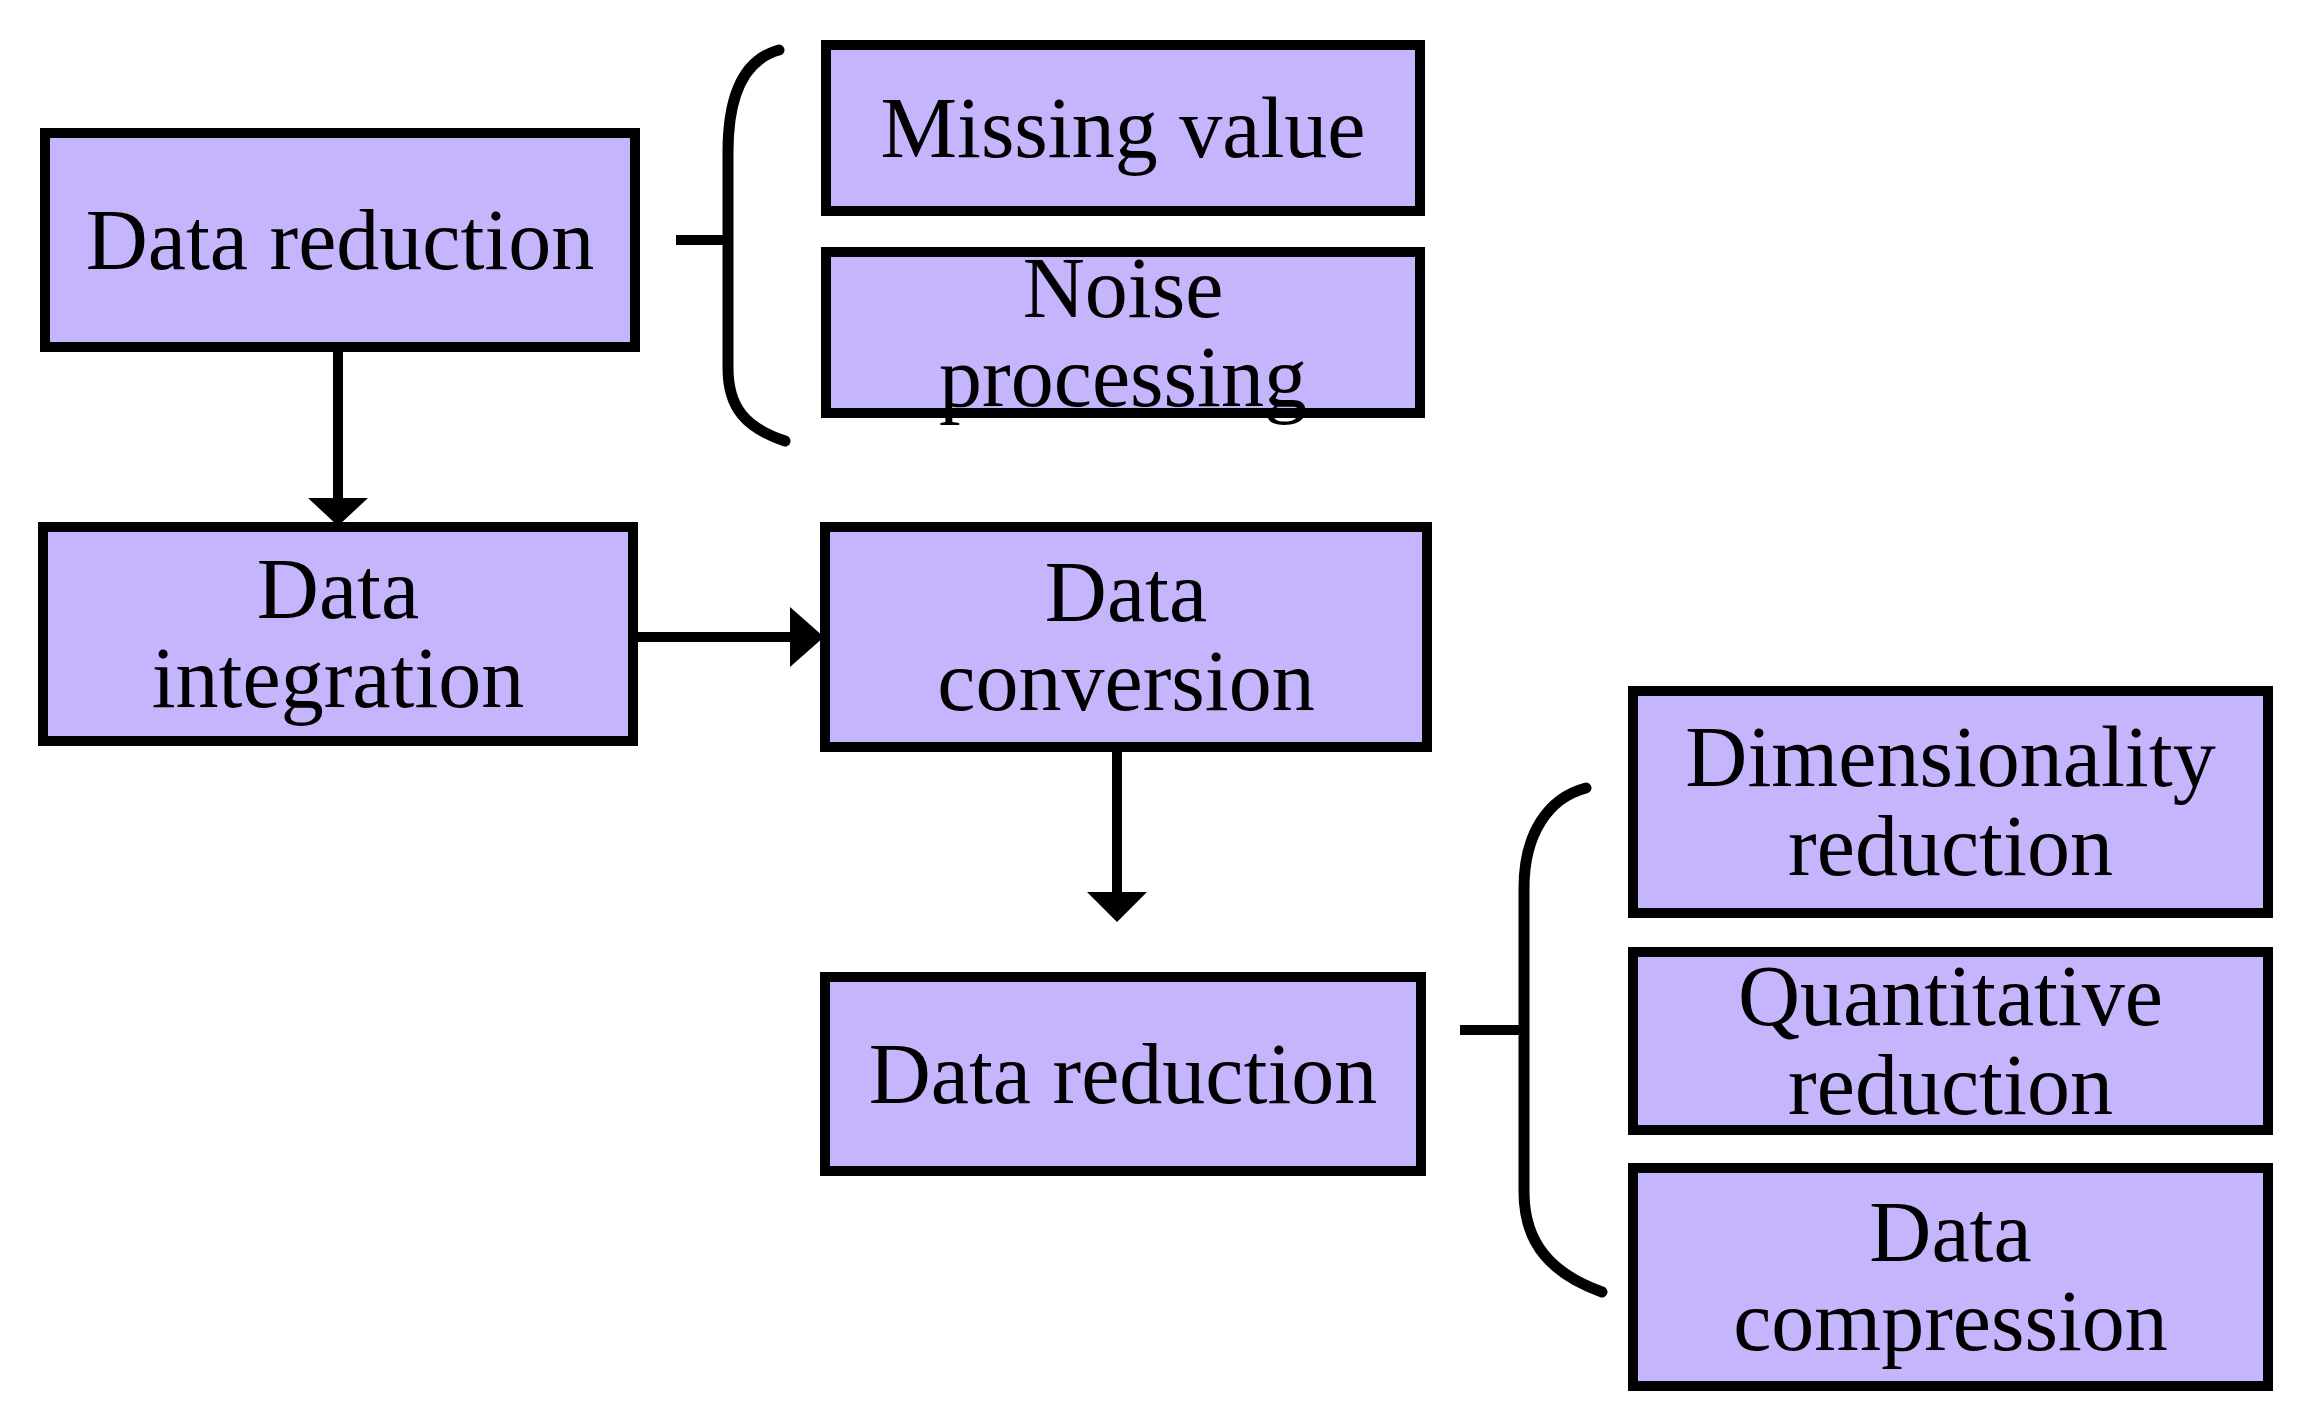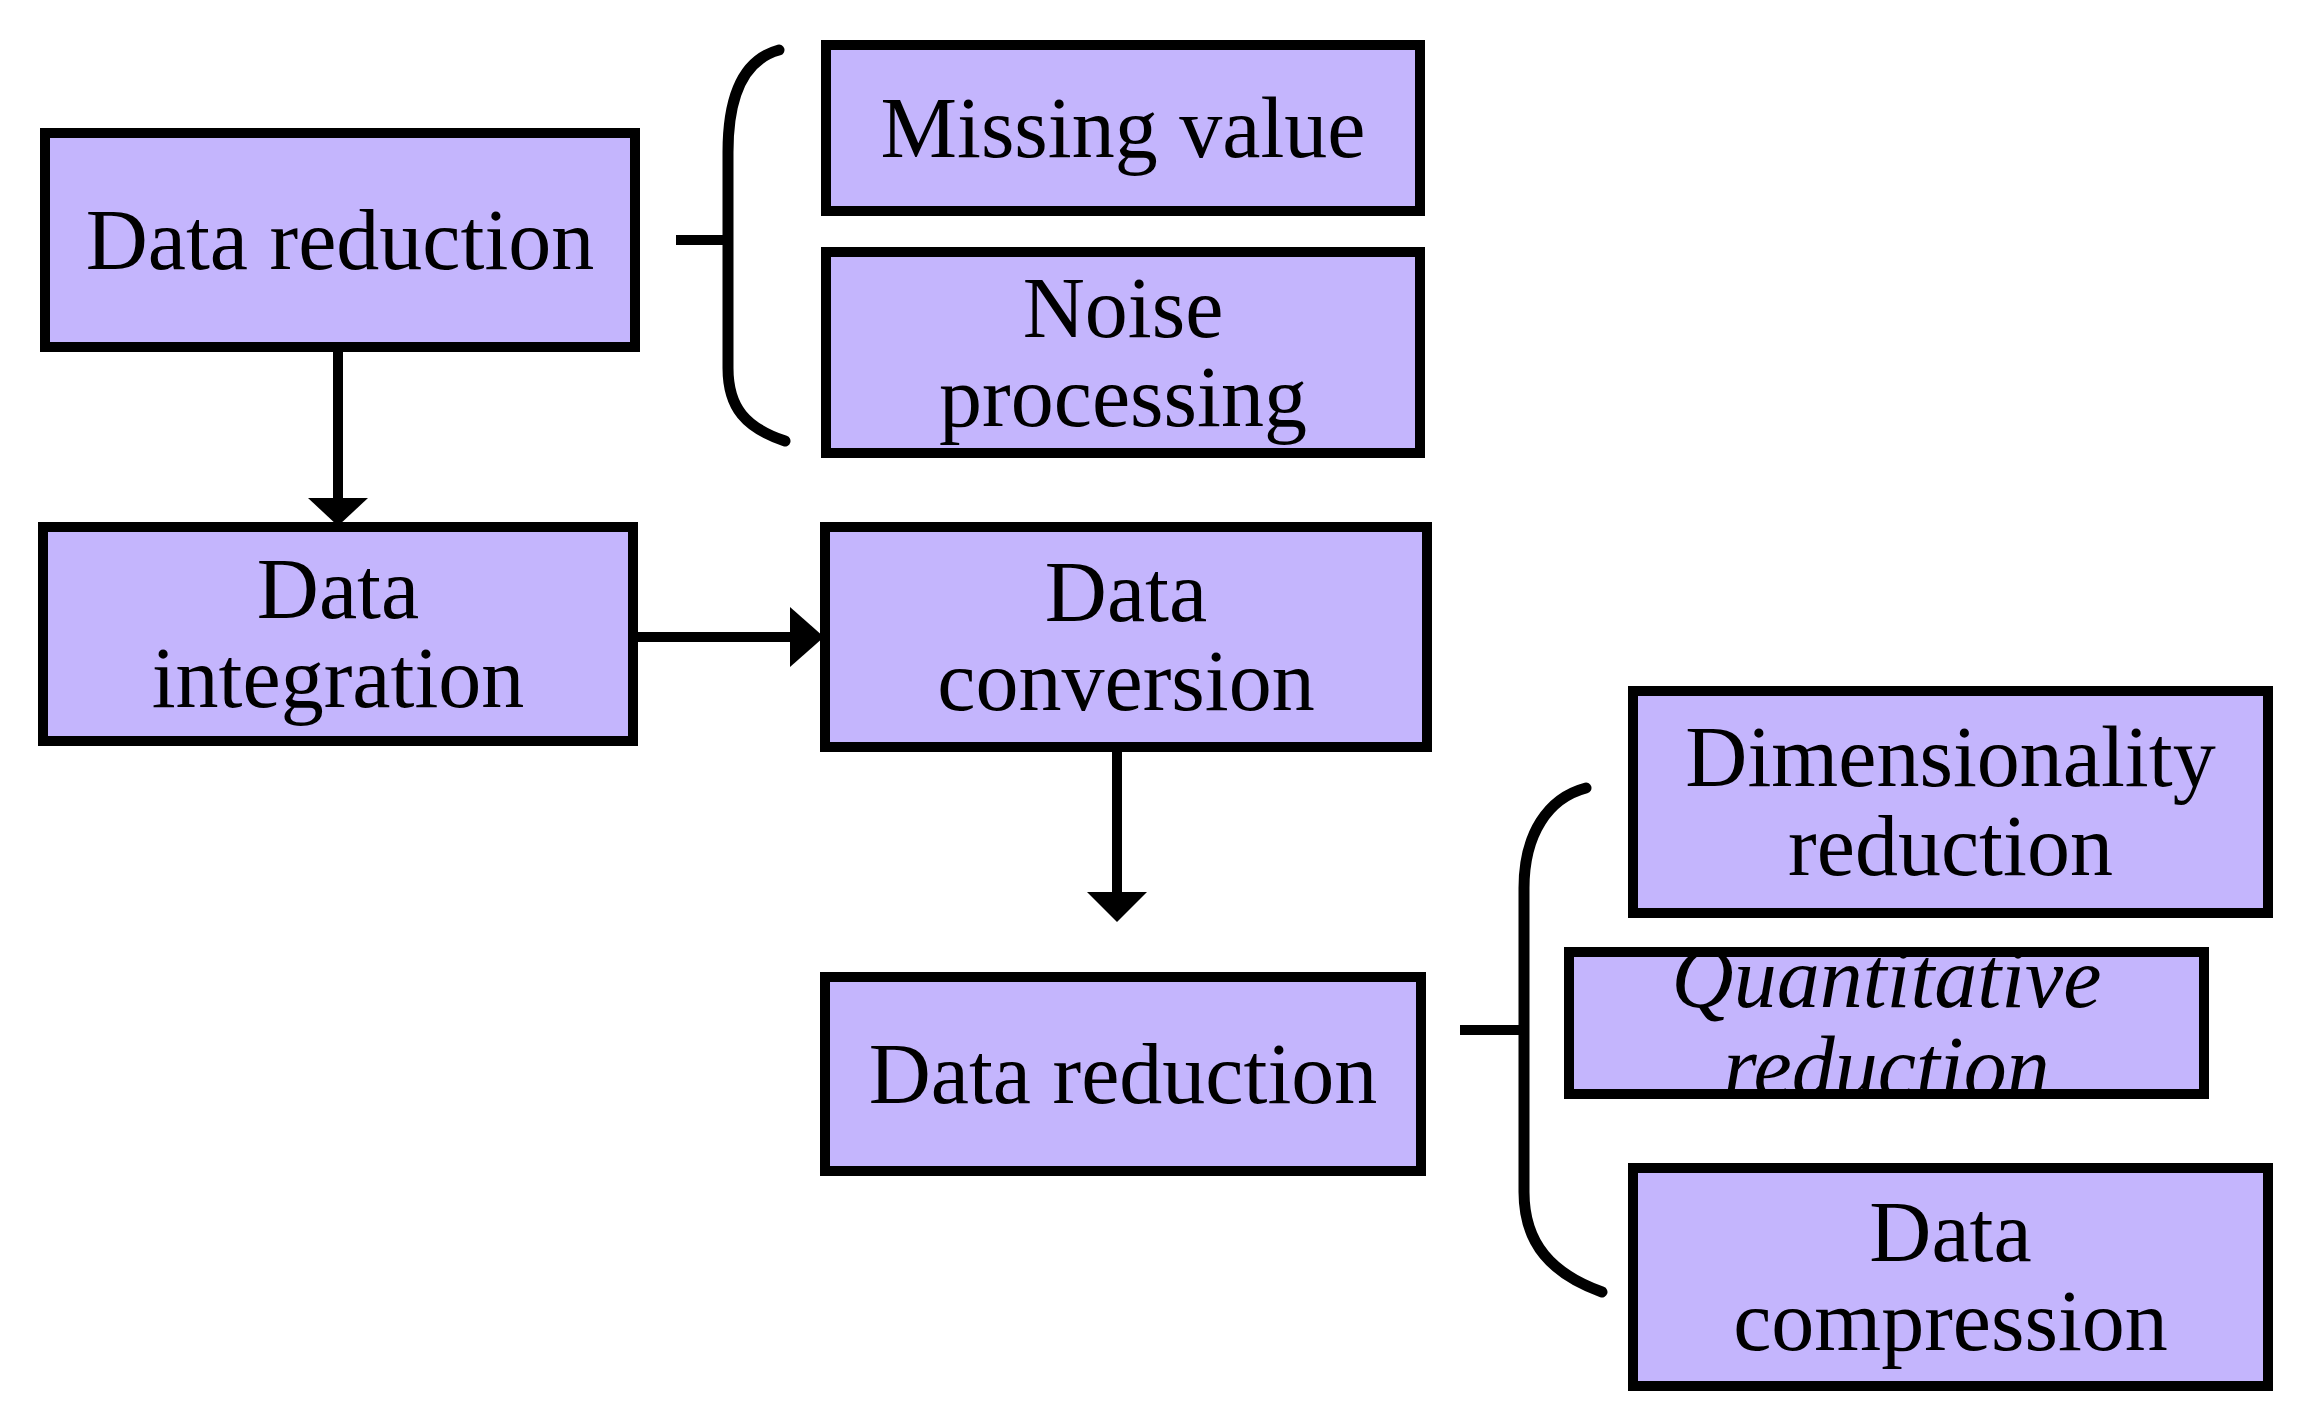--- a/index.html
+++ b/index.html
@@ -35,26 +35,26 @@
     font-family: "Liberation Serif", "DejaVu Serif", serif;
     font-size: 86px;
     line-height: 1.03;
     color: #000000;
     text-align: center;
     white-space: pre-line;
   }
   
   #n-data-cleaning            { left:  40px; top: 128px; width: 600px; height: 224px; }
   #n-missing-value            { left: 821px; top:  40px; width: 604px; height: 176px; }
-  #n-noise-processing         { left: 821px; top: 247px; width: 604px; height: 211px; }
+  #n-noise-processing         { left: 821px; top: 247px; width: 604px; height: 171px; }
   #n-data-integration         { left:  38px; top: 522px; width: 600px; height: 224px; }
   #n-data-conversion          { left: 820px; top: 522px; width: 612px; height: 230px; }
   #n-data-reduction           { left: 820px; top: 972px; width: 606px; height: 204px; }
   #n-dimensionality-reduction { left:1628px; top: 686px; width: 645px; height: 232px; }
-  #n-quantitative-reduction   { left:1564px; top: 947px; width: 645px; height: 152px; font-style: italic; }
+  #n-quantitative-reduction   { left:1628px; top: 947px; width: 645px; height: 188px; }
   #n-data-compression         { left:1628px; top:1163px; width: 645px; height: 228px; }
 </style>
 </head>
 <body>
 
 <div class="canvas">
 
   <svg class="connectors" viewBox="0 0 2302 1408" xmlns="http://www.w3.org/2000/svg">
 
     <g>

